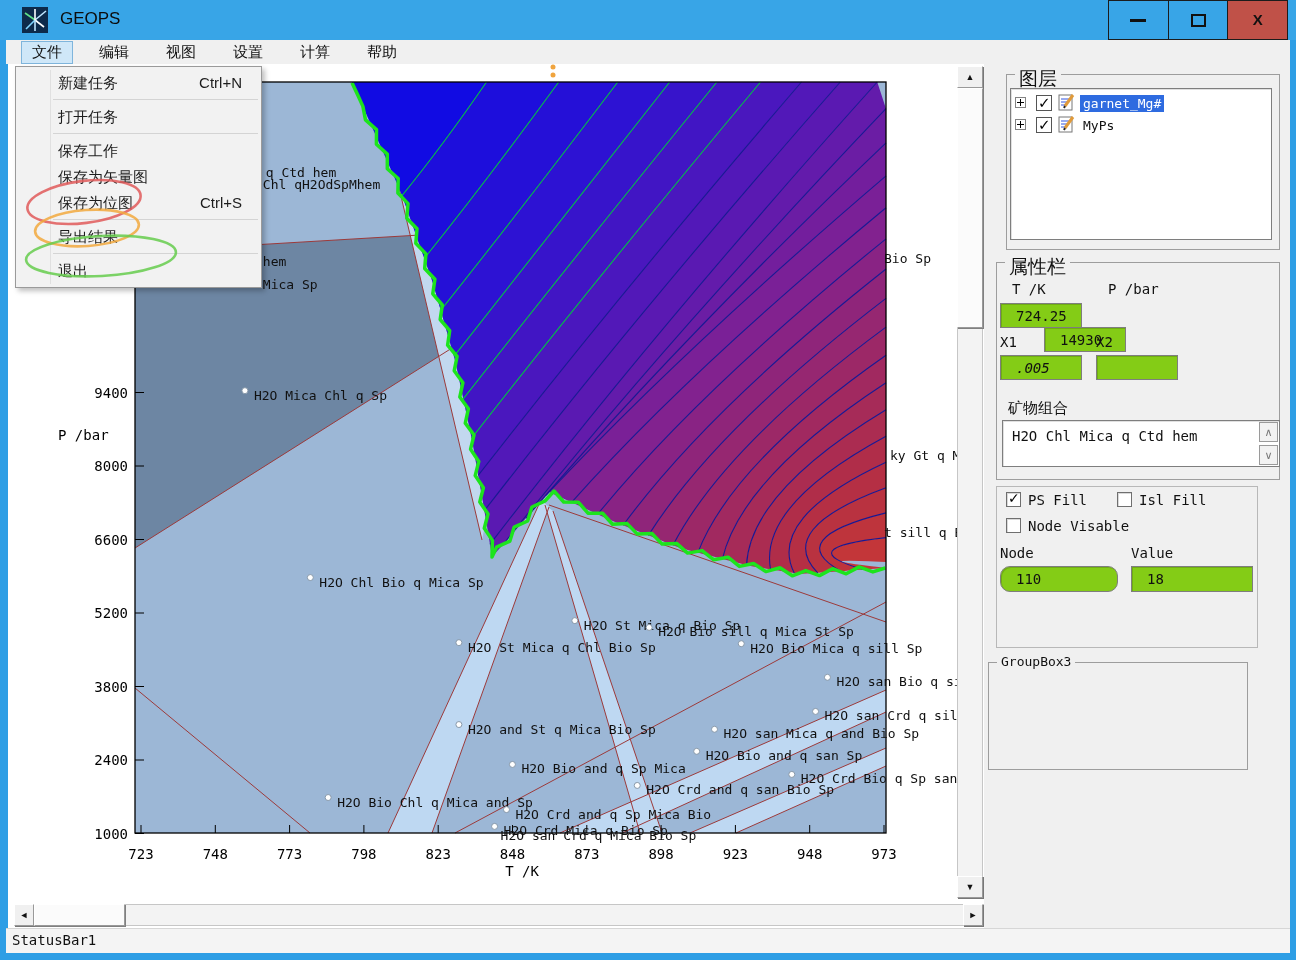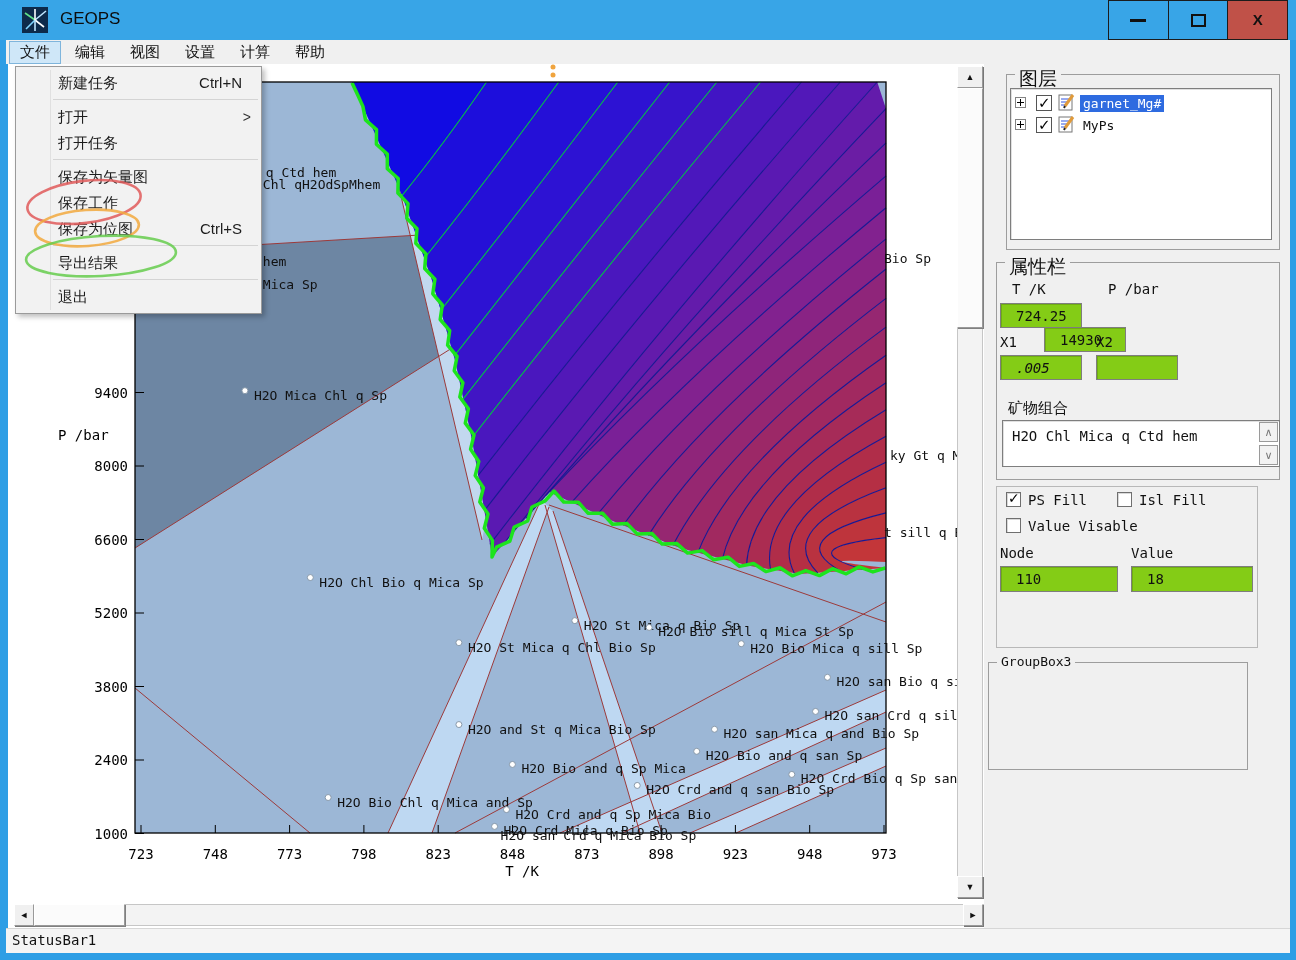--- a/index.html
+++ b/index.html
@@ -11,21 +11,21 @@
   .title-text{position:absolute;left:60px;top:9px;font-size:17px;color:#0c0c0c}
   .winbtns{position:absolute;left:1108px;top:0;width:180px;height:40px;border:1px solid #1c1c1c;box-sizing:border-box;display:flex}
   .wb{flex:1;display:flex;align-items:center;justify-content:center;border-left:1px solid #1c1c1c}
   .wb:first-child{border-left:none}
   .wb.close{background:#c05148}
   .glyph-min{width:16px;height:3px;background:#111}
   .glyph-max{width:11px;height:9px;border:2px solid #111}
   .glyph-x::after{content:"X";font-weight:700;font-size:15px;color:#111;font-family:"Liberation Sans",sans-serif}
   
   .menubar{position:absolute;left:6px;top:40px;width:1284px;height:24px;background:#f0f0f0;display:flex;align-items:center;font-size:15px;color:#111}
-  .mi{padding:1px 10px;margin-left:3px;border:1px solid transparent}
+  .mi{padding:1px 10px;margin-left:15px;border:1px solid transparent}
   .mi.active{background:#cfe7f8;border-color:#7fb5dc}
   
   .client{position:absolute;left:8px;top:64px;width:976px;height:864px;background:#fff}
   #chart-svg{position:absolute;left:8px;top:64px;width:976px;height:864px}
   #chart-svg text.tick{font:14px "DejaVu Sans Mono",monospace;fill:#000}
   #chart-svg text.rlabel{font:13px "DejaVu Sans Mono",monospace;fill:#101010}
   
   .sb{position:absolute;background:#f3f3f3;border:1px solid #c6c6c6;box-sizing:border-box}
   .sbtn{position:absolute;background:#f0f0f0;border:1px solid #999;border-top-color:#fff;border-left-color:#fff;
         box-shadow:1px 1px 0 #777;display:flex;align-items:center;justify-content:center;font-size:9px;color:#111;box-sizing:border-box}
@@ -273,25 +273,24 @@
 <div class="sbtn ar-dn" style="left:957px;top:876px;width:26px;height:22px"></div>
 
 <div class="sb" style="left:14px;top:904px;width:970px;height:22px"></div>
 <div class="sbtn ar-lf" style="left:14px;top:904px;width:20px;height:22px"></div>
 <div class="sthumb" style="left:34px;top:904px;width:91px;height:22px"></div>
 <div class="sbtn ar-rt" style="left:963px;top:904px;width:20px;height:22px"></div>
 
 <div class="menu-pop" id="file-menu">
     <div class="menu-item"><span>新建任务</span><span class="menu-shortcut">Ctrl+N</span></div>
     <div class="menu-sep"></div>
-    <div class="menu-item"><span>打开</span><span class="menu-sub">&gt;</span></div>
     <div class="menu-item"><span>打开任务</span></div>
     <div class="menu-sep"></div>
+    <div class="menu-item"><span>保存工作</span></div>
     <div class="menu-item"><span>保存为矢量图</span></div>
-    <div class="menu-item"><span>保存工作</span></div>
     <div class="menu-item"><span>保存为位图</span><span class="menu-shortcut">Ctrl+S</span></div>
     <div class="menu-sep"></div>
     <div class="menu-item"><span>导出结果</span></div>
     <div class="menu-sep"></div>
     <div class="menu-item"><span>退出</span></div>
   </div>
 
 <svg id="ann-overlay">
   <ellipse cx="84" cy="202" rx="57" ry="21" fill="none" stroke-width="2.6" transform="rotate(-7 84 202)" opacity="0.85" stroke="#e05b5b"></ellipse>
   <ellipse cx="87" cy="228" rx="52" ry="18" fill="none" stroke-width="2.6" transform="rotate(-4 87 228)" opacity="0.85" stroke="#f2a93e"></ellipse>
@@ -345,24 +344,24 @@
 <span class="plabel" style="left:1012px;top:428px">H2O Chl Mica q Ctd hem</span>
 <div class="sq up" style="left:1259px;top:422px"></div>
 <div class="sq dn" style="left:1259px;top:445px"></div>
 
 <div class="grp" style="left:996px;top:486px;width:262px;height:162px;border-color:#b8b8b8"></div>
 <span class="cbx checked" style="left:1006px;top:492px"></span>
 <span class="plabel" style="left:1028px;top:492px">PS Fill</span>
 <span class="cbx" style="left:1117px;top:492px"></span>
 <span class="plabel" style="left:1139px;top:492px">Isl Fill</span>
 <span class="cbx" style="left:1006px;top:518px"></span>
-<span class="plabel" style="left:1028px;top:518px">Value Visable</span>
+<span class="plabel" style="left:1028px;top:518px">Node Visable</span>
 <span class="plabel" style="left:1000px;top:545px">Node</span>
 <span class="plabel" style="left:1131px;top:545px">Value</span>
-<input class="tb" style="left: 1000px; top: 566px; width: 118px; height: 26px;" value="110">
+<input class="tb" style="left: 1000px; top: 566px; width: 118px; height: 26px; border-radius: 10px;" value="110">
 <input class="tb" style="left: 1131px; top: 566px; width: 122px; height: 26px;" value="18">
 
 <div class="grp" style="left:988px;top:662px;width:260px;height:108px">
   <span class="grp-t mono" style="font-size:13px">GroupBox3</span>
 </div>
 
 <div class="grip"></div>
 
 <div class="statusbar">
   <span class="status-text">StatusBar1</span>

